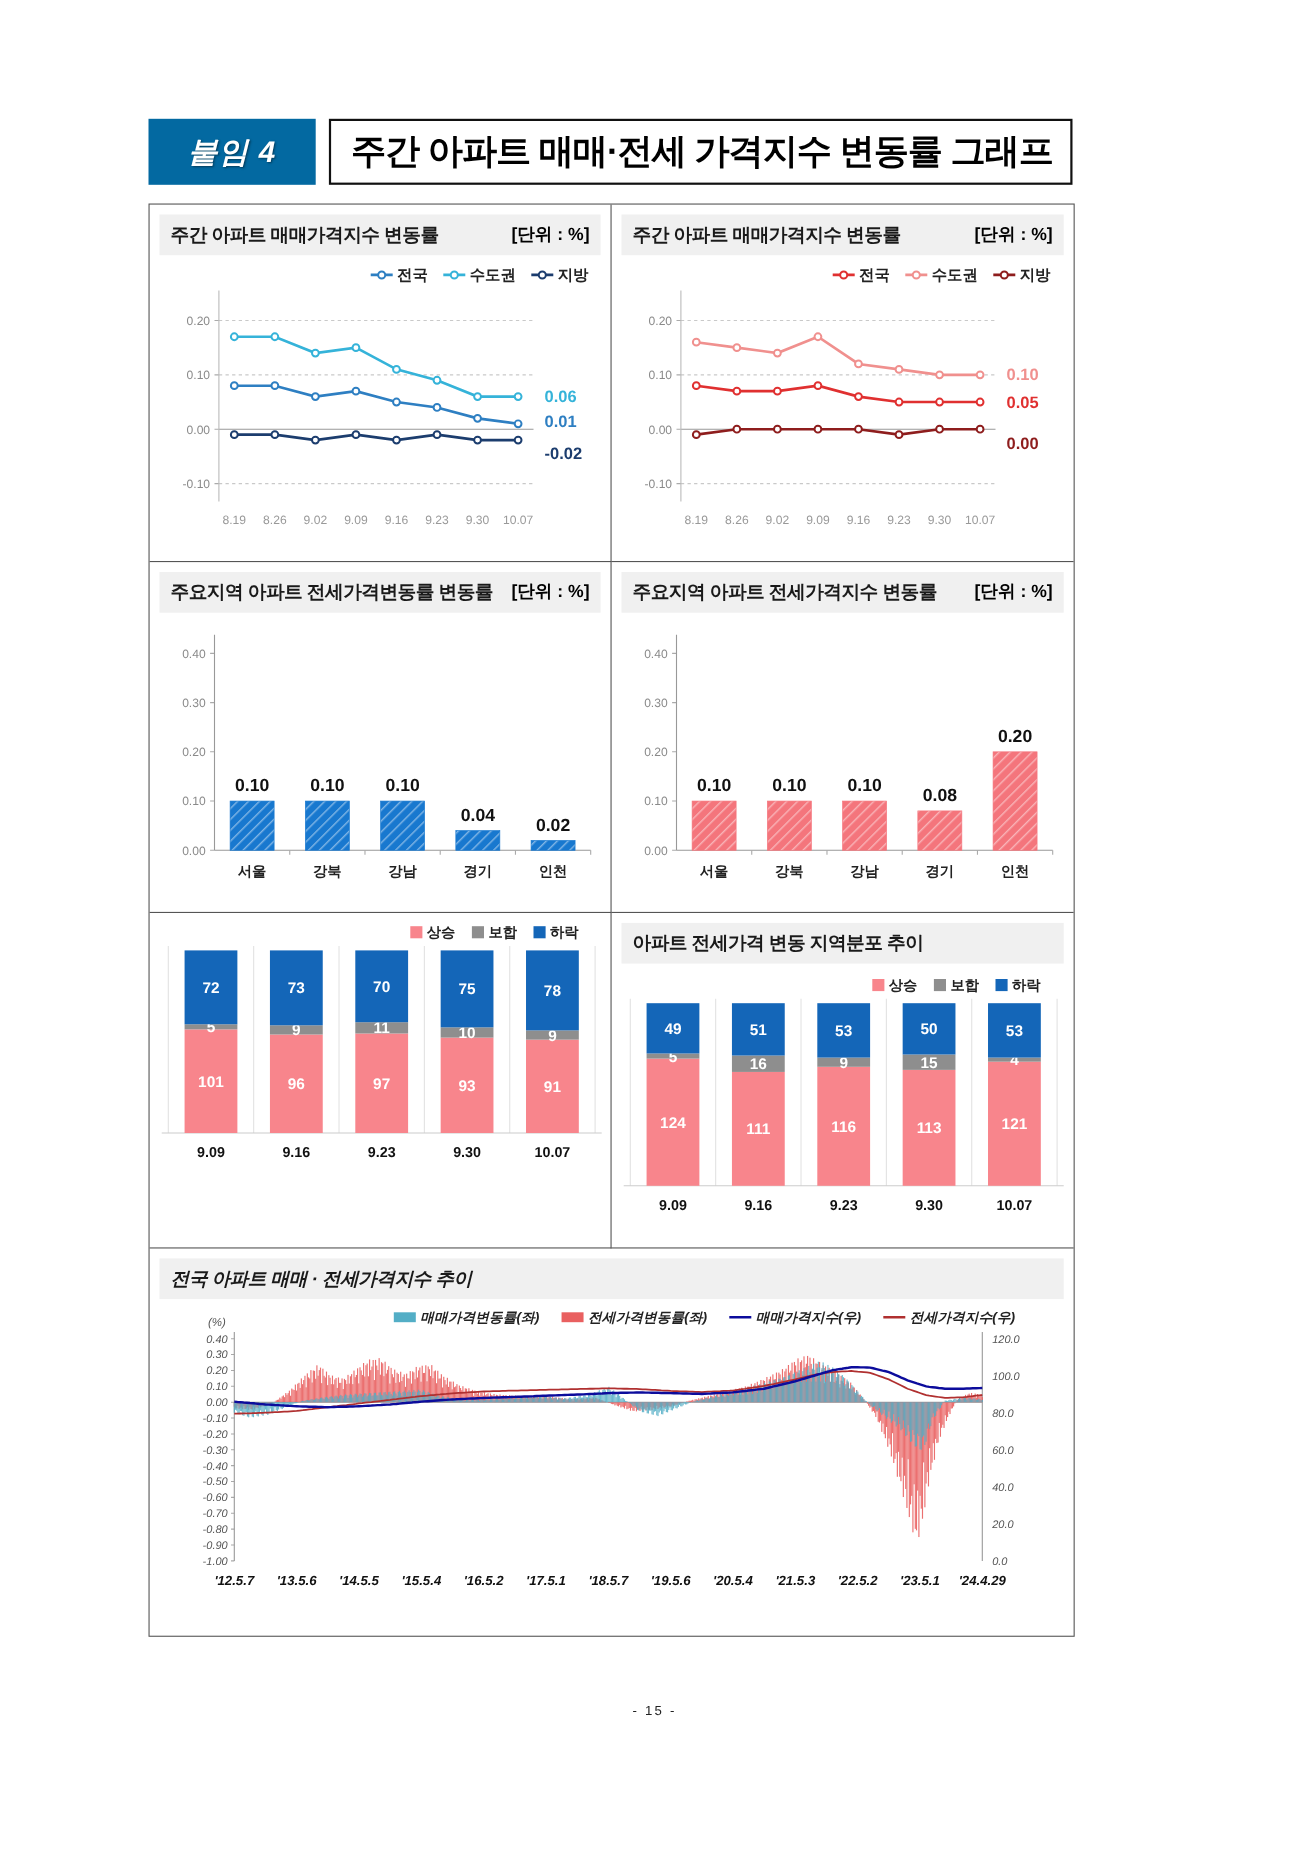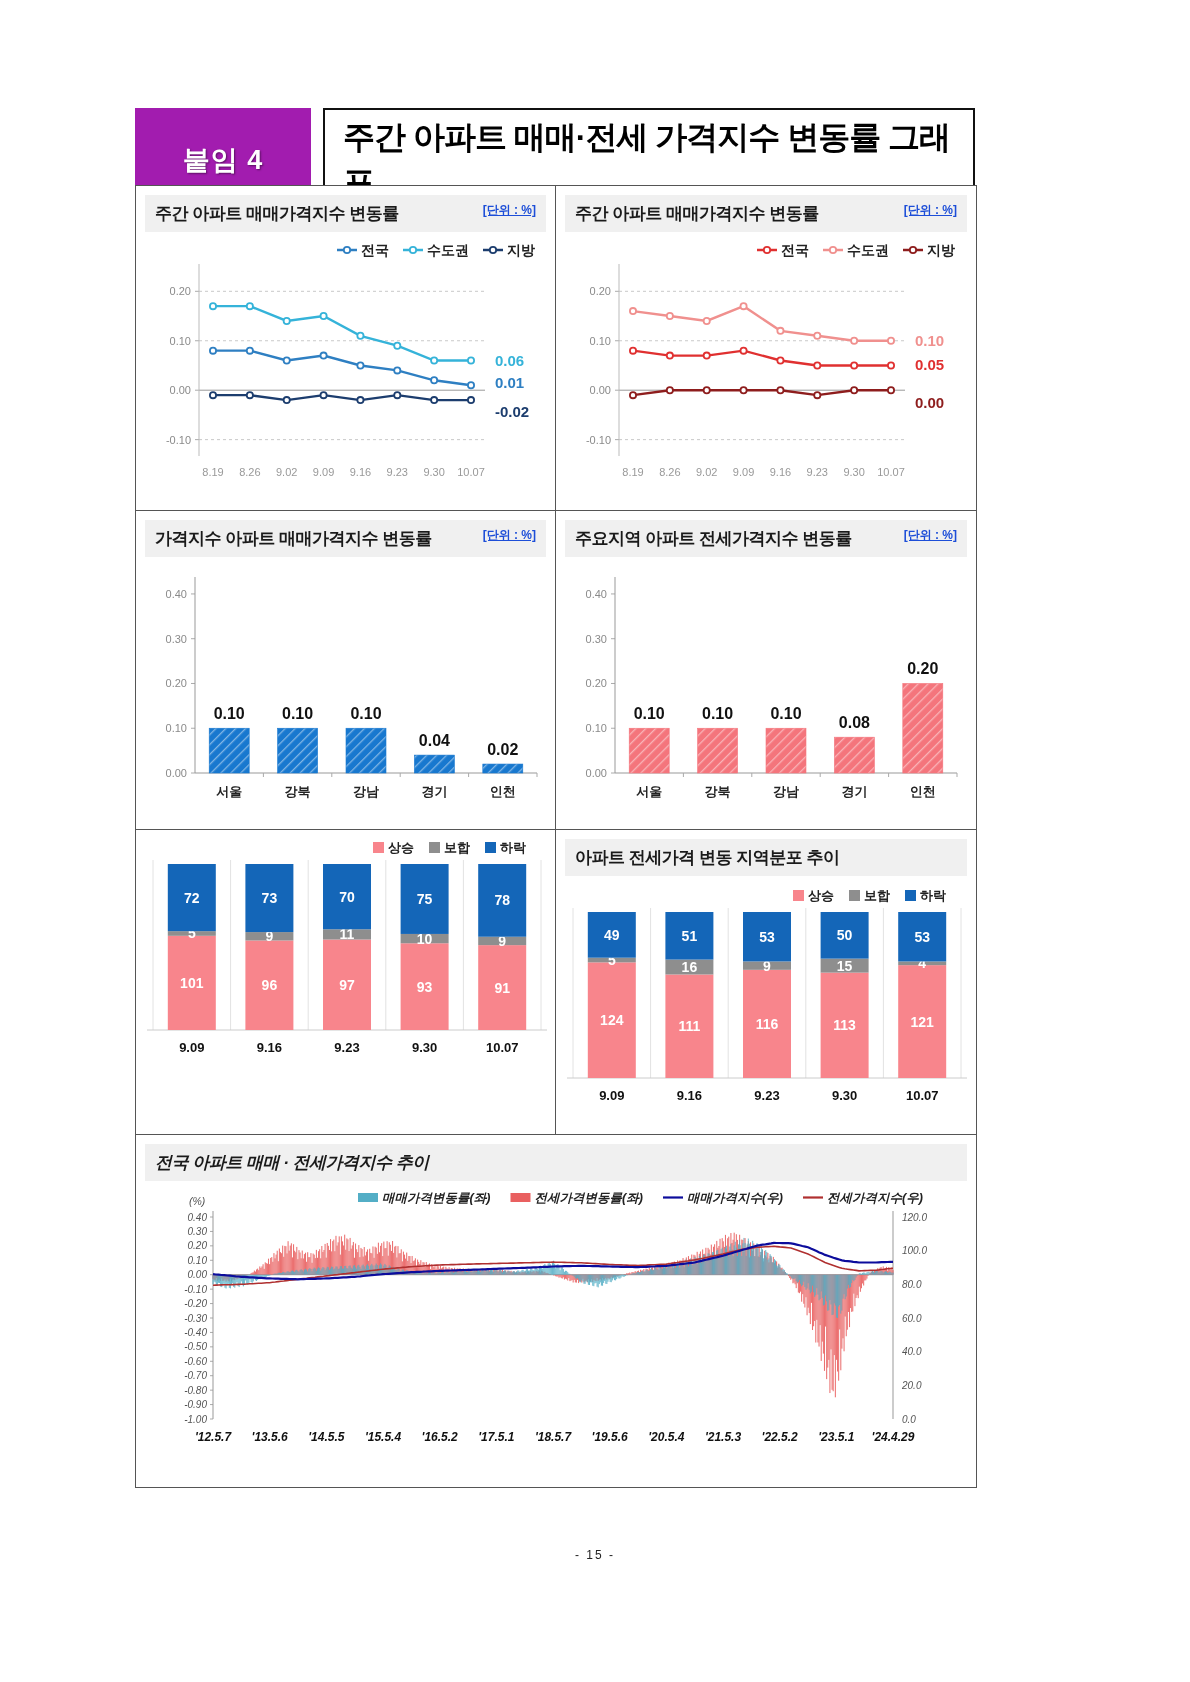--- a/index.html
+++ b/index.html
@@ -1,27 +1,27 @@
 <!DOCTYPE html>
 <html><head>
 <meta charset="utf-8">
 <style>
   html,body{margin:0;padding:0;background:#ffffff;}
   body{width:1190px;height:1682px;font-family:"Liberation Sans",sans-serif;position:relative;}
   .page{position:absolute;inset:0;background:#fff;}
   .title-row{position:absolute;left:135px;top:108px;width:840px;display:flex;gap:12px;align-items:stretch;}
-  .badge{width:176px;background:#a21caf;color:#fff;font-weight:bold;font-size:27px;display:flex;align-items:center;justify-content:center;letter-spacing:1px;text-shadow:1px 1px 2px rgba(0,0,0,.45);}
+  .badge{width:152px;background:#0369a1;color:#fff;font-weight:bold;font-size:27px;display:flex;align-items:center;justify-content:center;letter-spacing:1px;text-shadow:1px 1px 2px rgba(0,0,0,.45);font-style:italic;}
   .doc-title{flex:1;border:2px solid #111;font-weight:bold;font-size:32px;color:#000;display:flex;align-items:center;padding:6px 0 6px 18px;letter-spacing:-1px;}
   .chart-grid{position:absolute;left:135px;top:185px;width:840px;border:1px solid #555;display:grid;grid-template-columns:420px 420px;background:#fff;}
   .panel{border-right:1px solid #555;border-bottom:1px solid #555;overflow:hidden;}
   .panel.rcol{border-right:none;}
   .panel.full{grid-column:1/3;border-right:none;border-bottom:none;font-style:italic;}
-  .panel-hd{margin:9px 9px 2px 9px;background:#f0f0f0;display:flex;justify-content:space-between;padding:7px 10px;}
+  .panel-hd{margin:9px 9px 2px 9px;background:#f0f0f0;display:flex;justify-content:space-between;align-items:center;padding:7px 10px;}
   .panel-title{font-weight:bold;font-size:17px;color:#1a1a1a;letter-spacing:-0.5px;}
-  .panel-unit{font-weight:bold;font-size:12px;color:#1d4ed8;white-space:nowrap;text-decoration:underline;}
+  .panel-unit{font-weight:bold;font-size:16px;color:#000000;white-space:nowrap;}
   .panel-body{padding:0 1px 4px 1px;}
   svg{display:block;margin:0 auto;}
   .page-num{position:absolute;top:1548px;left:0;width:100%;text-align:center;font-size:12px;color:#222;letter-spacing:2px;}
 </style>
 </head>
 <body>
 
 <div class="page">
 
   <div class="title-row">
@@ -168,21 +168,21 @@
             <text x="290" y="21" font-family="&quot;Liberation Sans&quot;,sans-serif" font-size="14" font-weight="bold" fill="#222">수도권</text>
             <line x1="346" y1="16" x2="366" y2="16" stroke="#8e1d1d" stroke-width="2.5"></line>
             <circle cx="356" cy="16" r="3.2" fill="#fff" stroke="#8e1d1d" stroke-width="1.8"></circle>
             <text x="370" y="21" font-family="&quot;Liberation Sans&quot;,sans-serif" font-size="14" font-weight="bold" fill="#222">지방</text>
           </svg>
       </div>
     </section>
 
     <section class="panel">
       <header class="panel-hd">
-        <span class="panel-title">가격지수 아파트 매매가격지수 변동률</span>
+        <span class="panel-title">주요지역 아파트 전세가격변동률 변동률</span>
         <span class="panel-unit">[단위 : %]</span>
       </header>
       <div class="panel-body">
         <svg id="c2" width="418" height="266" viewBox="0 0 418 266">
             <defs>
               <pattern id="hatch2" width="7" height="7" patternUnits="userSpaceOnUse" patternTransform="rotate(45)">
                 <rect width="7" height="7" fill="#1878cf"></rect>
                 <line x1="0" y1="0" x2="0" y2="7" stroke="rgba(255,255,255,0.45)" stroke-width="2.6"></line>
               </pattern>
             </defs>

